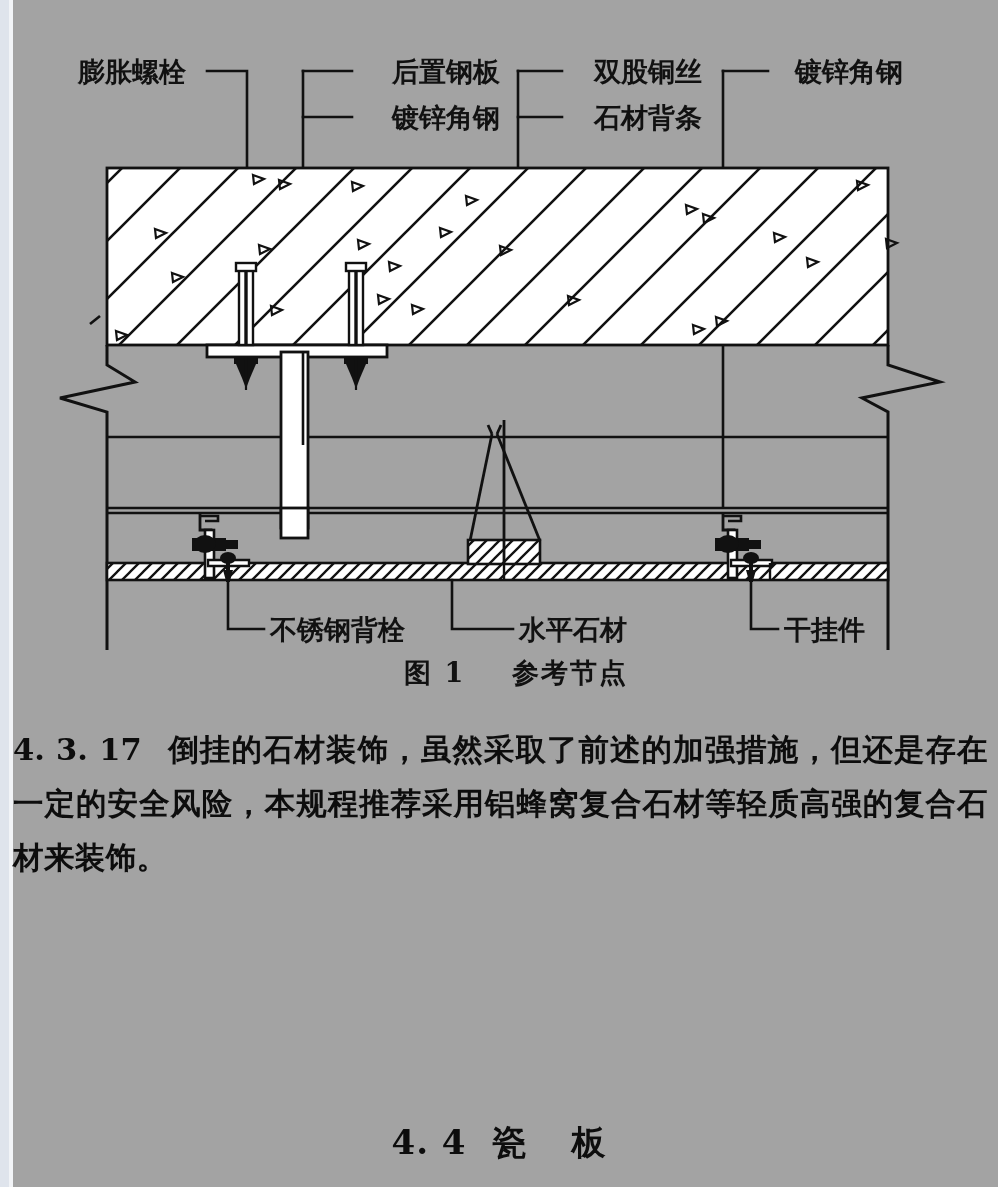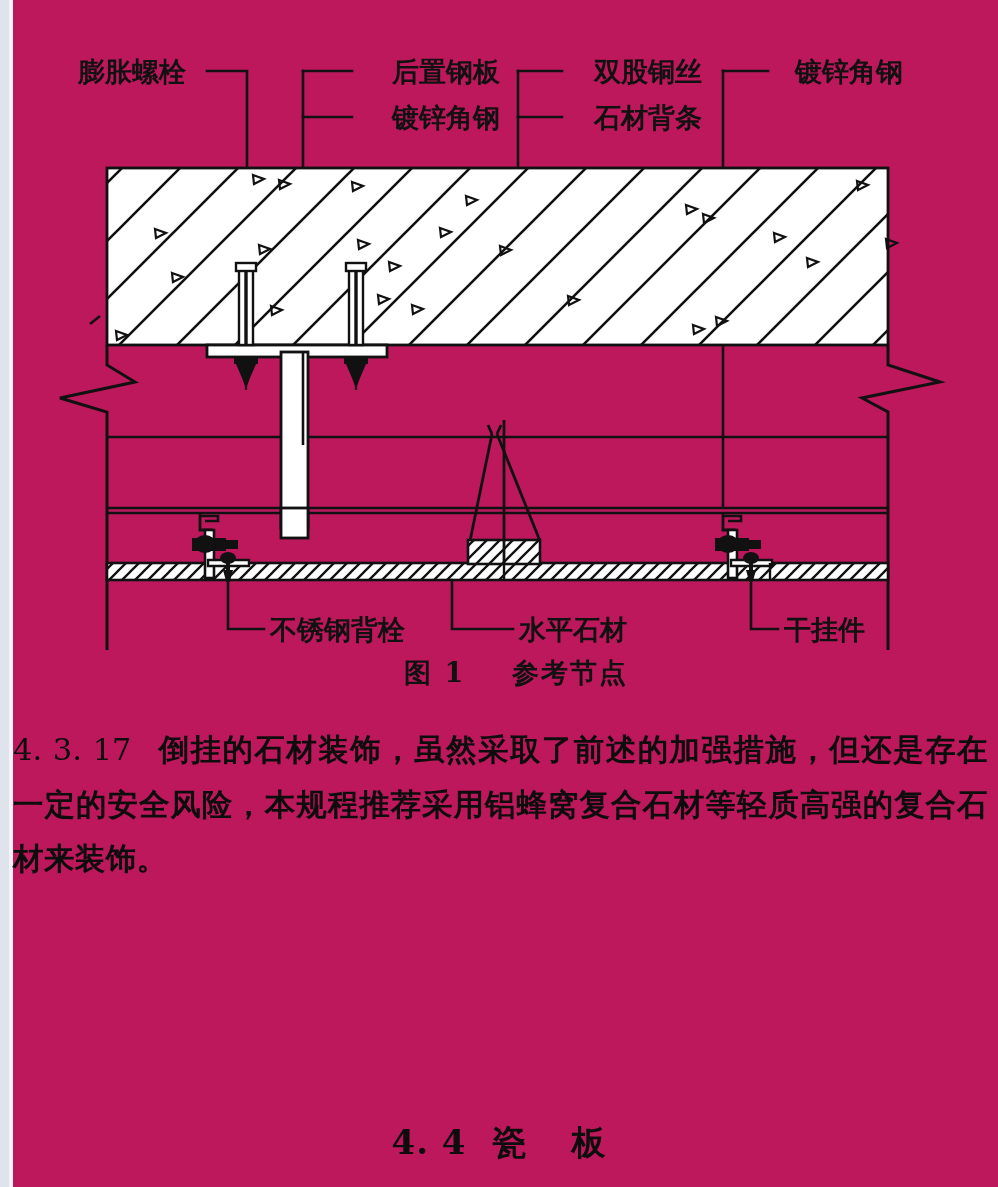--- a/index.html
+++ b/index.html
@@ -12,21 +12,21 @@
     width: 998px;
     height: 1187px;
     position: relative;
     font-family: "DejaVu Sans", "Liberation Sans", sans-serif;
     color: #111111;
     overflow: hidden;
   }
   .page {
     position: absolute;
     inset: 0;
-    background: #be185d;
+    background: #a3a3a3;
   }
   
   .scan-edge-left {
     position: absolute;
     left: 0; top: 0;
     width: 9px; height: 1187px;
     background: #dfe4ec;
   }
   .scan-edge-left-2 {
     position: absolute;
@@ -72,21 +72,21 @@
     font-size: 30.5px;
     line-height: 54px;
     font-weight: 700;
     text-align: justify;
     text-justify: inter-character;
     letter-spacing: 0.4px;
     margin: 0 0 2px 0;
   }
   .clause .num {
     font-family: "DejaVu Serif", "Liberation Serif", serif;
-    font-weight: 400;
+    font-weight: 700;
     letter-spacing: 0px;
   }
   .clause .gap-lg { display: inline-block; width: 26px; }
 
   .section-heading {
     position: absolute;
     left: 0;
     top: 1120px;
     width: 998px;
     text-align: center;

